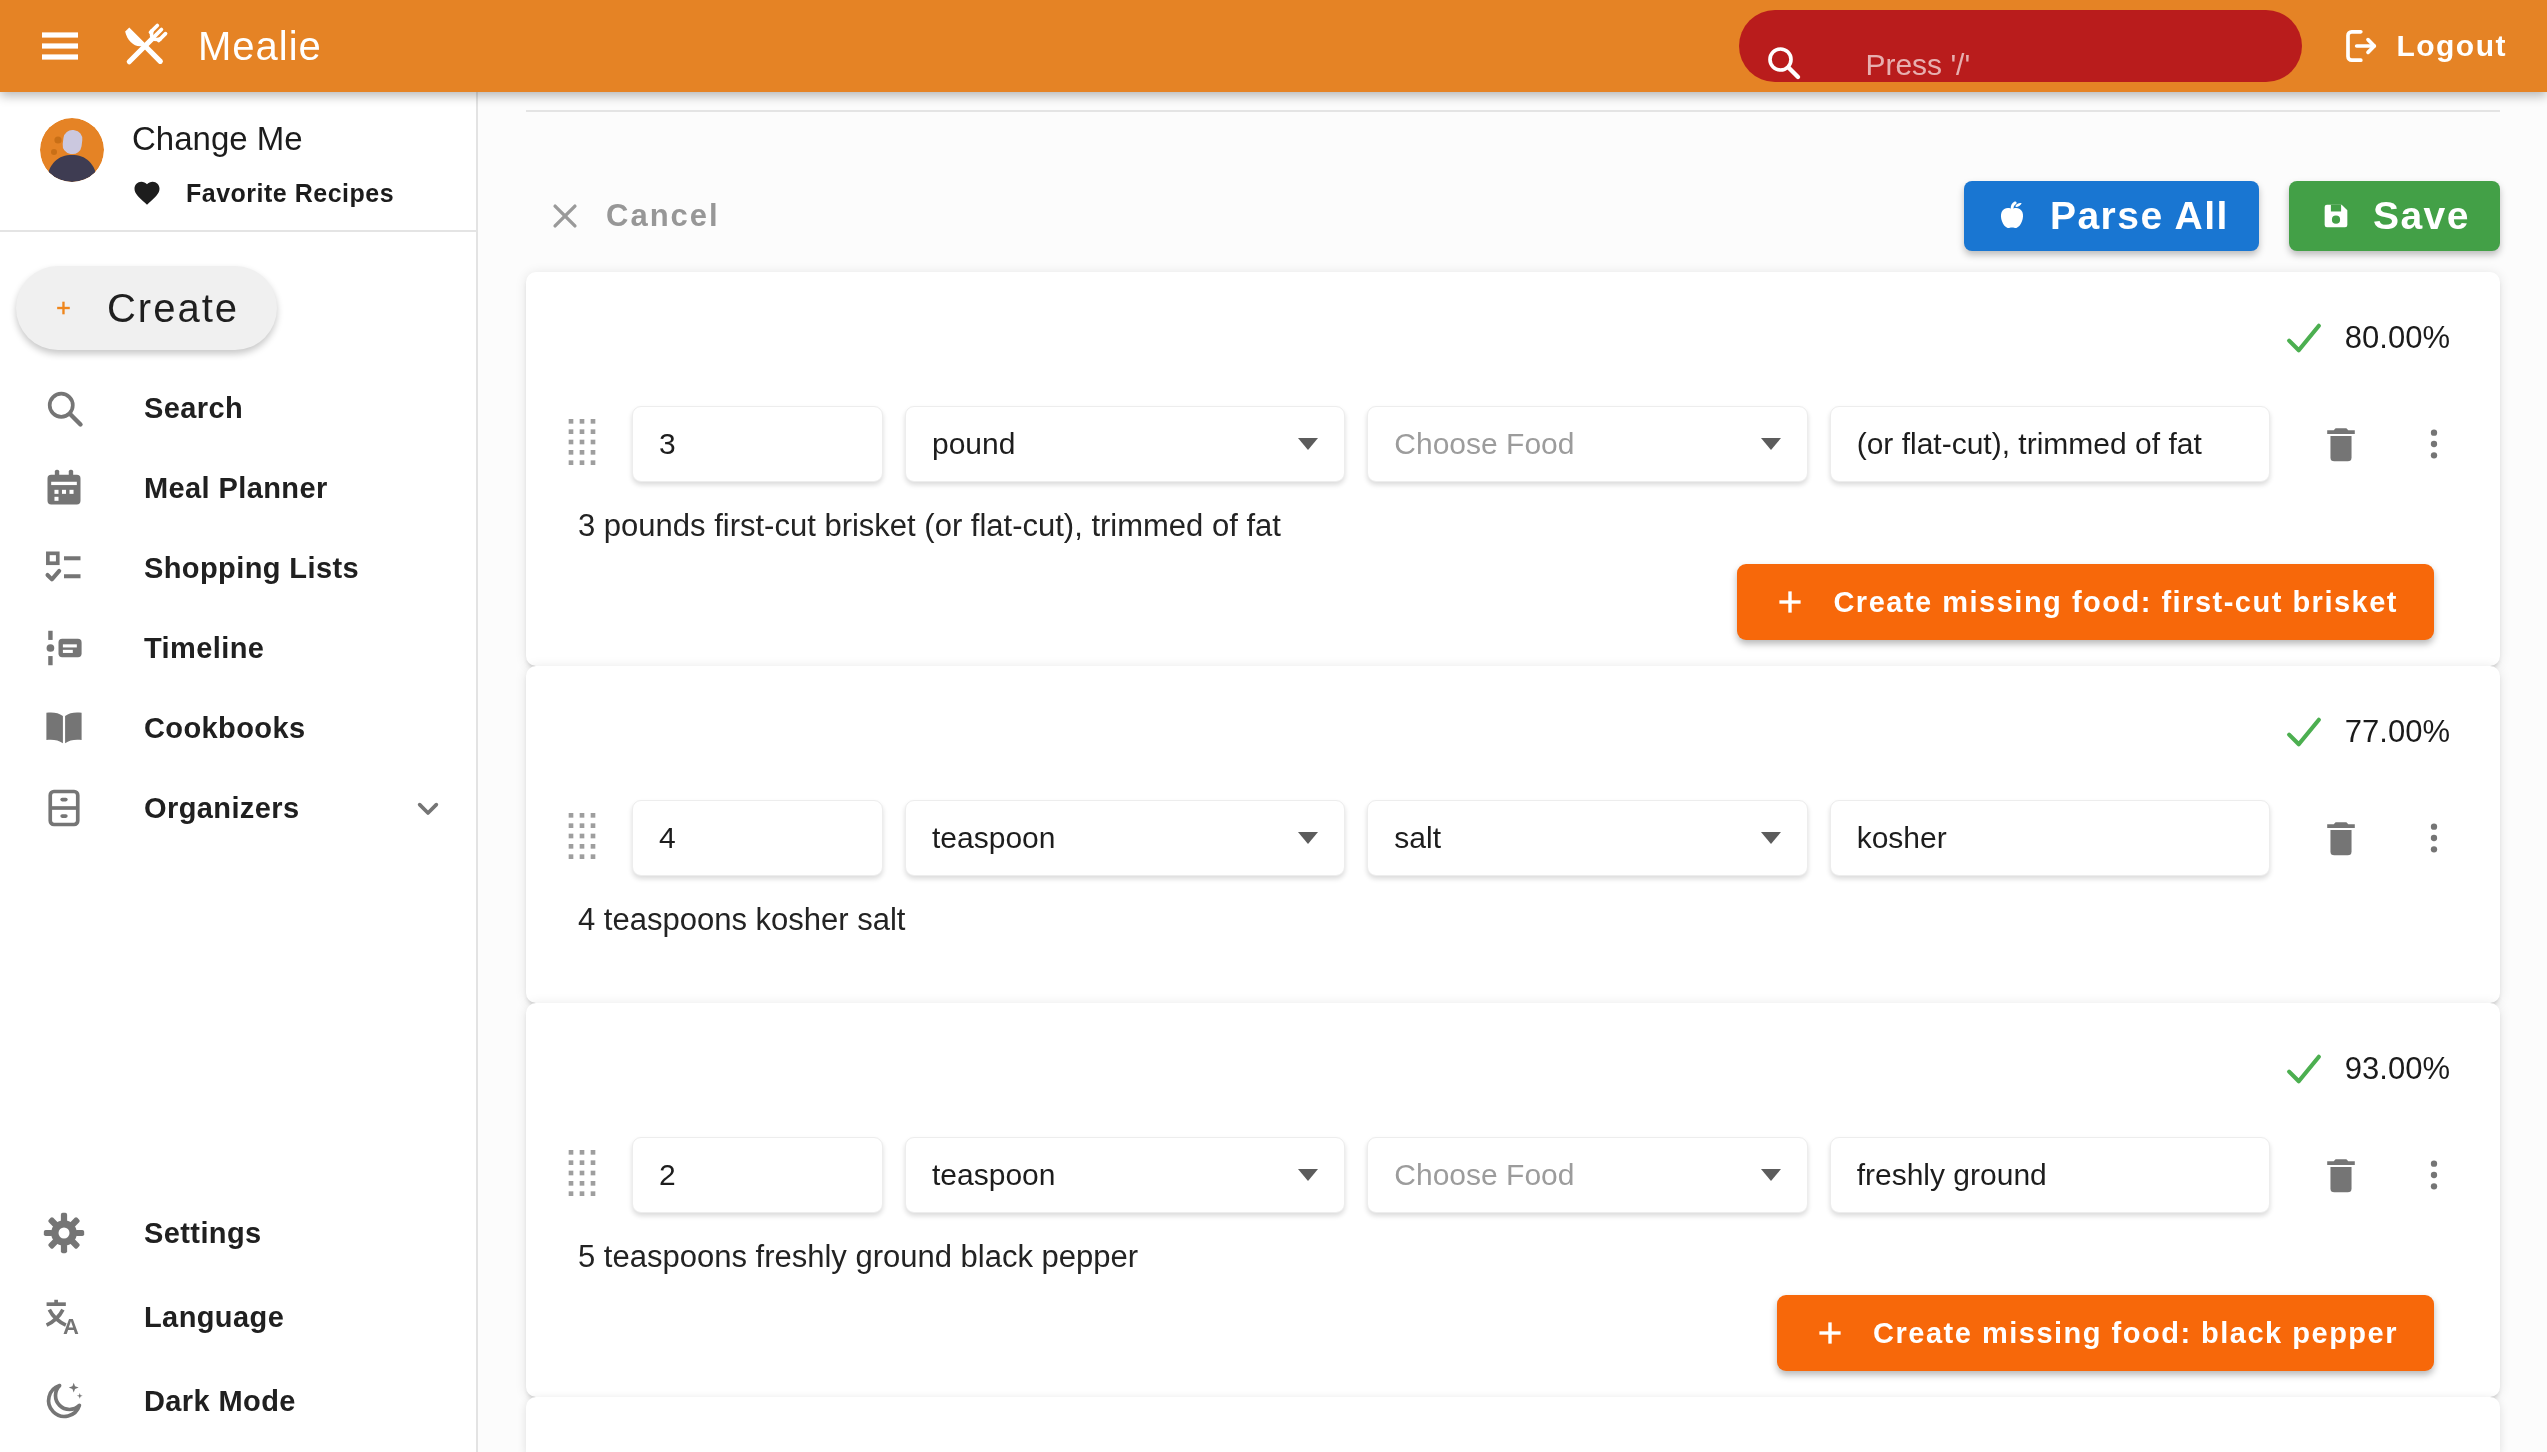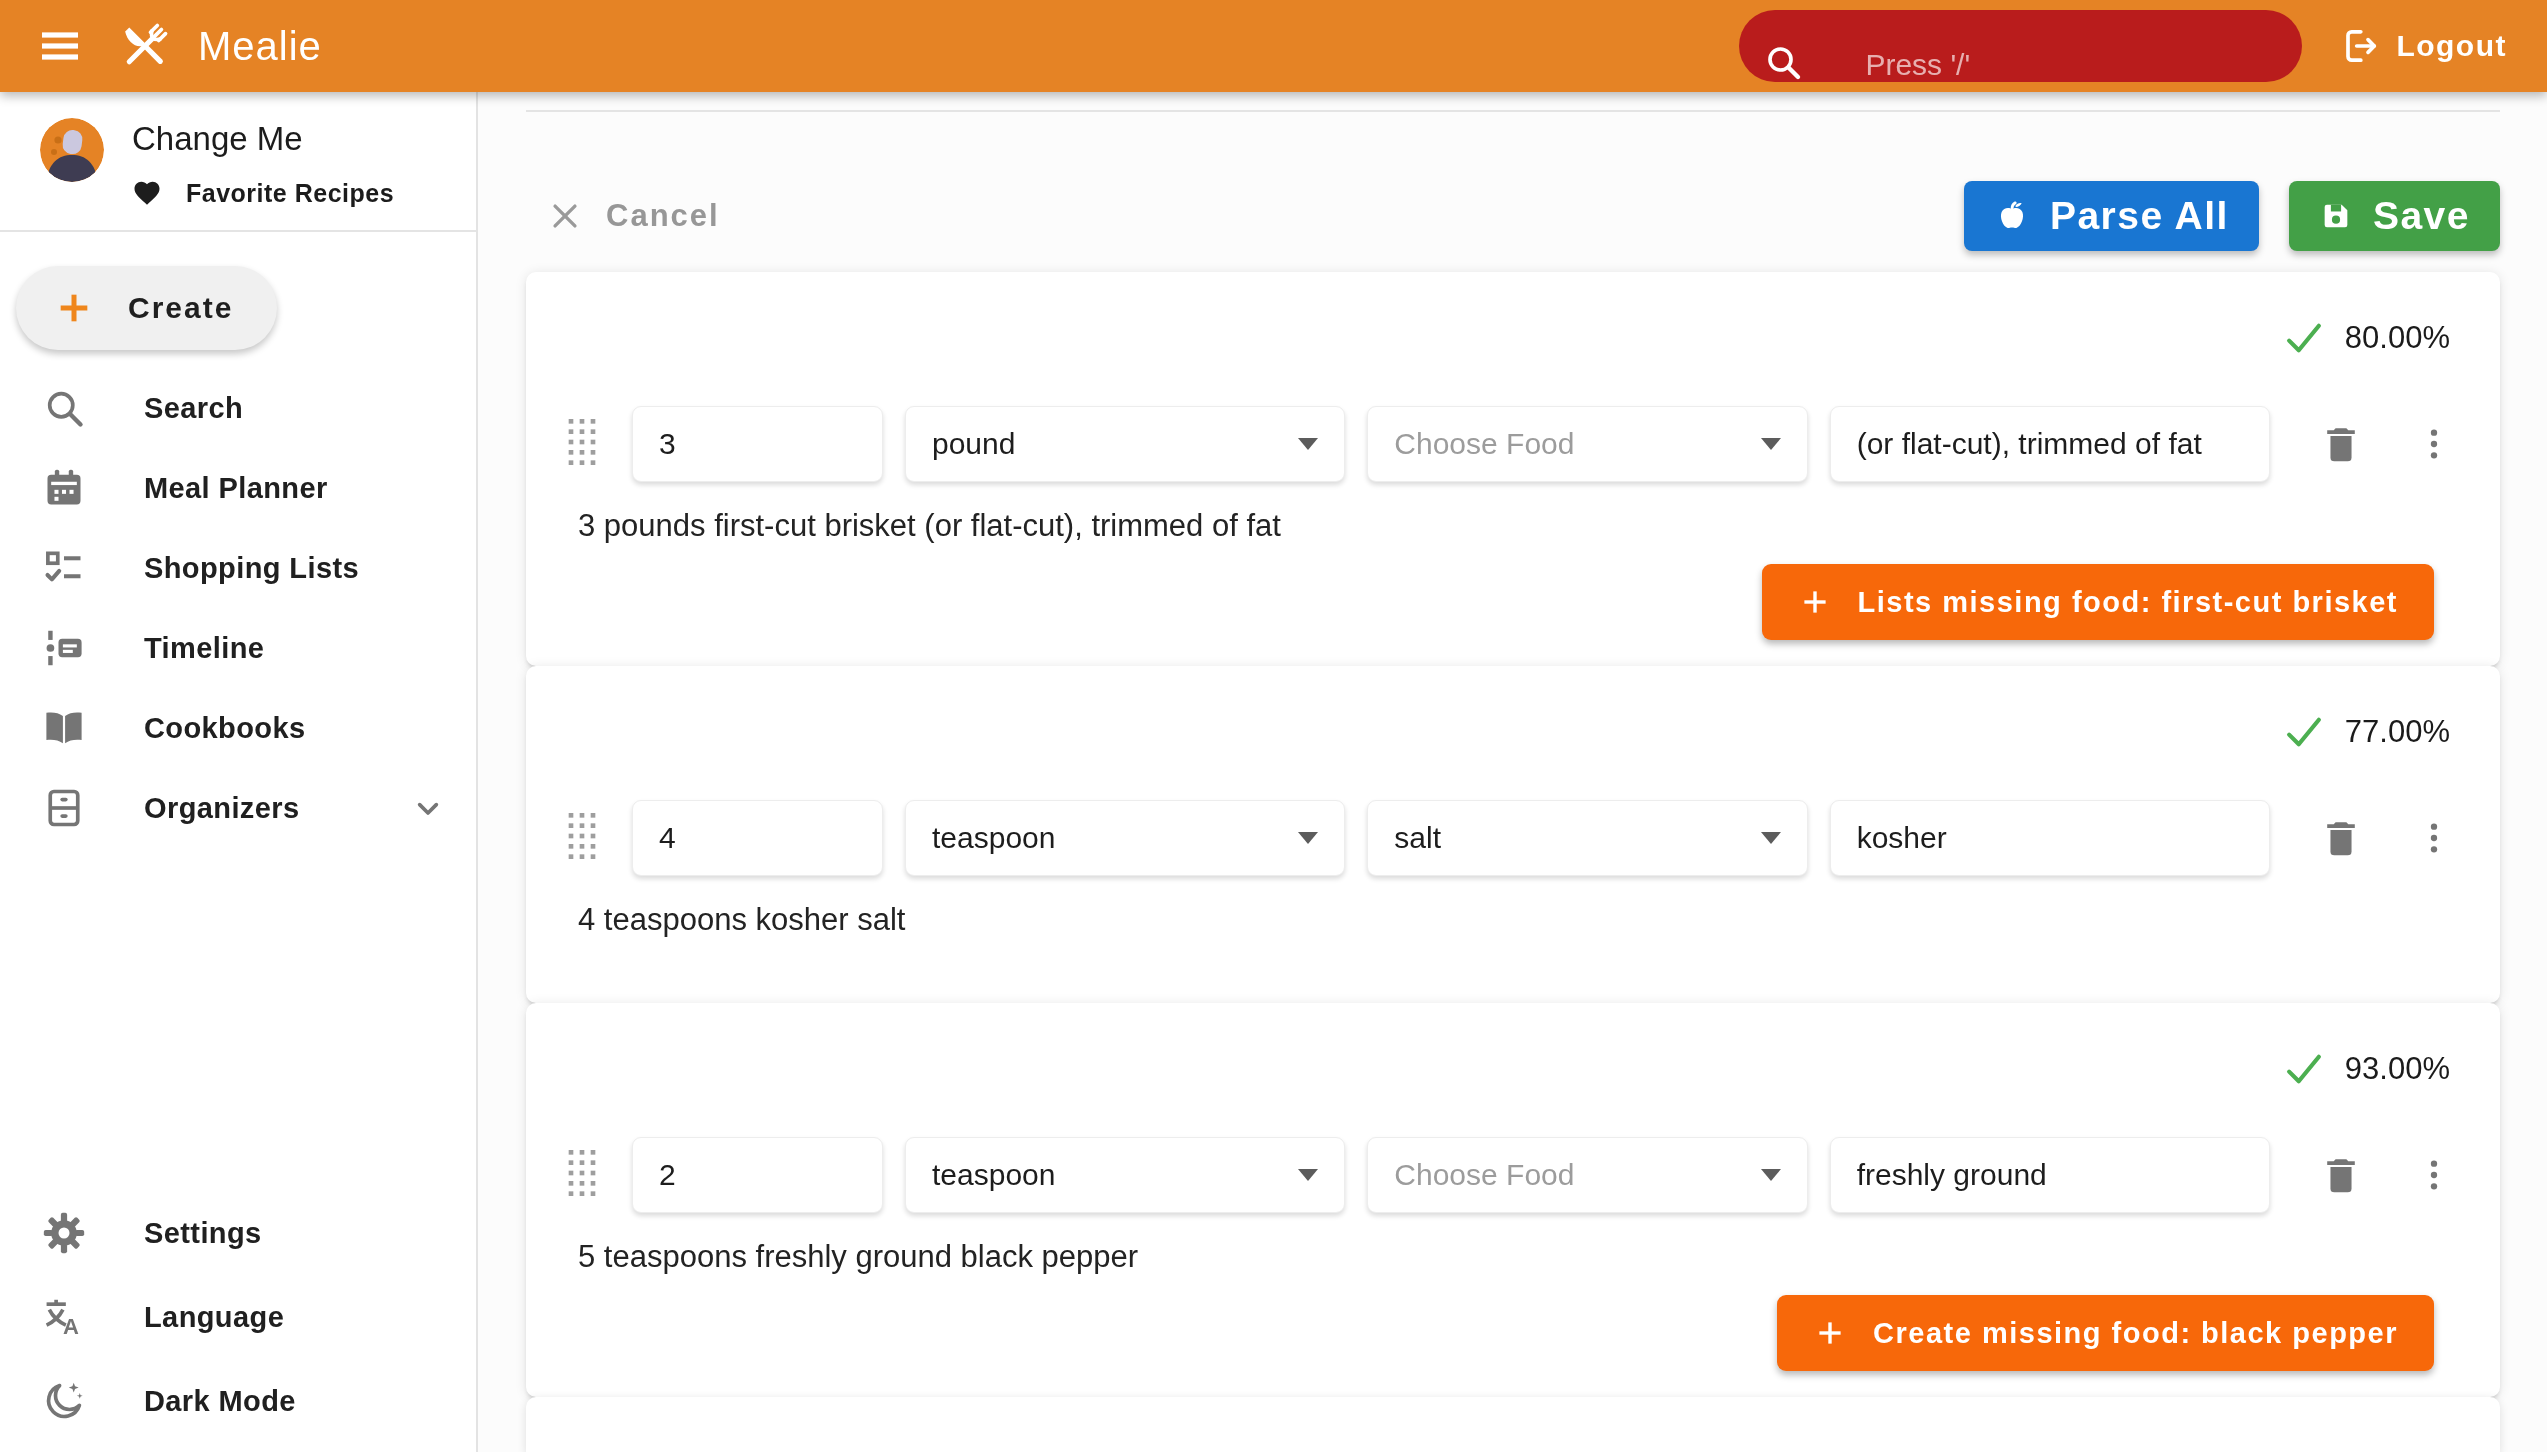--- a/index.html
+++ b/index.html
@@ -30,21 +30,21 @@
              display:flex; flex-direction:column; }
   .user-block { padding:26px 24px 0 40px; display:flex; gap:28px; height:138px; }
   .avatar { width:64px; height:64px; border-radius:50%; overflow:hidden; flex:0 0 64px; cursor:pointer; }
   .user-meta .user-name { font-size:33px; color:#1c1c1c; margin-top:2px; }
   .fav-row { display:flex; align-items:center; gap:24px; margin-top:20px; cursor:pointer; }
   .fav-row span { font-size:25px; font-weight:700; letter-spacing:0.5px; color:#1c1c1c; }
   .sidebar hr { border:none; border-top:2px solid #E4E4E4; }
   .create-btn { margin:34px 0 0 16px; width:261px; height:84px; border-radius:42px; background:#F0F0F0;
                 border:none; cursor:pointer; display:flex; align-items:center; padding:0 38px; gap:34px;
                 box-shadow:0 4px 7px rgba(0,0,0,0.22); font-family:inherit; }
-  .create-btn span { font-size:30px; font-weight:700; letter-spacing:2px; color:#1f1f1f; }
+  .create-btn span { font-size:40px; font-weight:400; letter-spacing:2px; color:#1f1f1f; }
   .nav { margin-top:18px; display:flex; flex-direction:column; }
   .nav-item { height:80px; display:flex; align-items:center; padding:0 28px 0 40px; cursor:pointer; background:none; border:none; font-family:inherit; text-align:left; }
   .nav-item .nicon { width:48px; display:flex; justify-content:center; color:#757575; flex:0 0 48px; }
   .nav-item span.lbl { font-size:29px; font-weight:700; letter-spacing:0.4px; color:#202020; margin-left:56px; }
   .nav-item .chev { margin-left:auto; color:#757575; display:flex; }
   .side-spacer { flex:1; }
   .nav.footer { padding-bottom:10px; }
   .nav.footer .nav-item { height:84px; }
 
   
@@ -390,21 +390,21 @@
             </svg>
           </button>
         </div>
         <p class="orig">3 pounds first-cut brisket (or flat-cut), trimmed of fat</p>
         <div class="actions">
           <button class="accent-btn">
             <svg width="34" height="34" viewBox="0 0 24 24" stroke="#fff">
               <line x1="12" y1="4.5" x2="12" y2="19.5" stroke-width="2.4"></line>
               <line x1="4.5" y1="12" x2="19.5" y2="12" stroke-width="2.4"></line>
             </svg>
-            <span>Lists missing food: first-cut brisket</span>
+            <span>Create missing food: first-cut brisket</span>
           </button>
         </div>
       </article>
 
       <article class="card no-actions">
         <div class="conf-row">
           <svg width="42" height="42" viewBox="0 0 24 24" fill="none" stroke="#4CAF50">
             <path d="M3.5 13.5 L9 19 L20.5 5" stroke-width="2.4" stroke-linecap="round" stroke-linejoin="round"></path>
           </svg>
           <span class="pct">77.00%</span>

